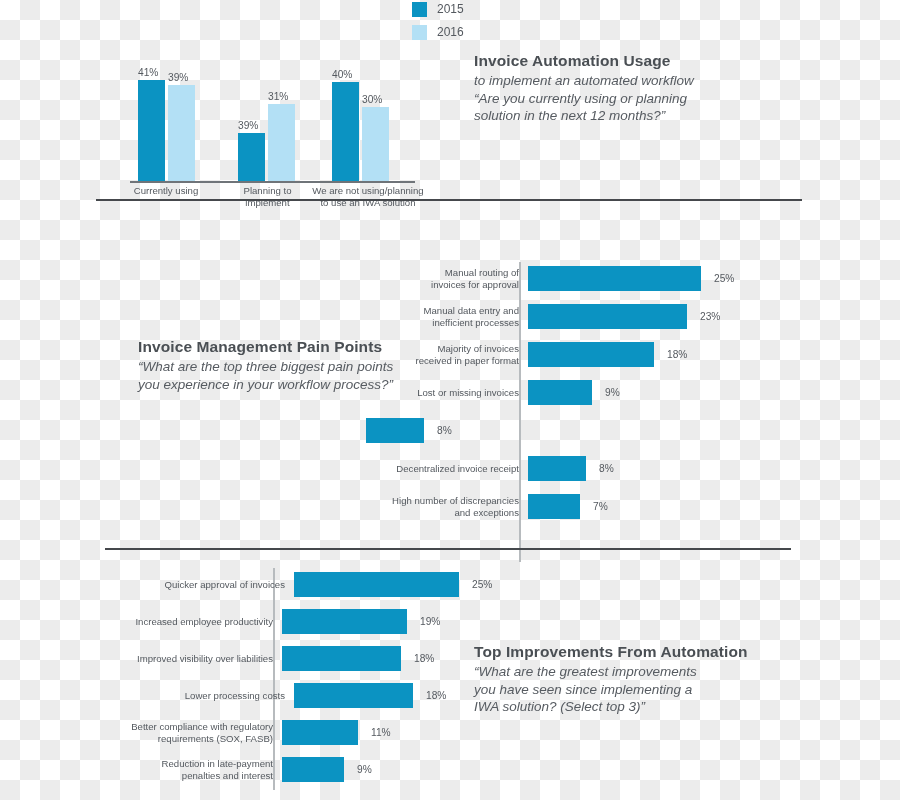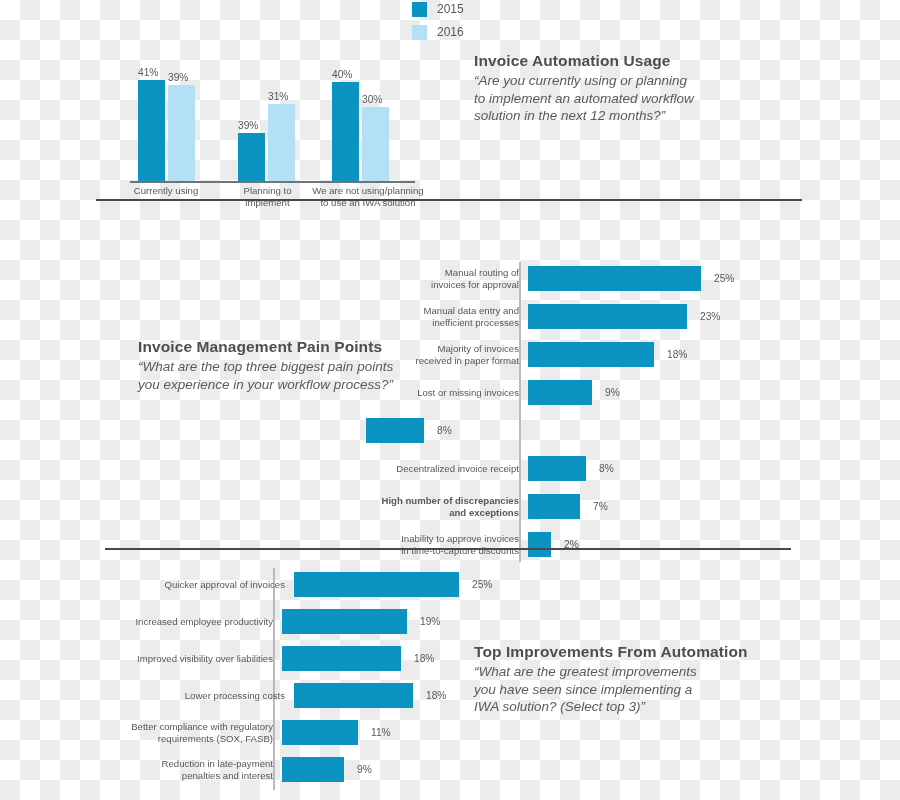--- a/index.html
+++ b/index.html
@@ -189,22 +189,22 @@
     </div>
     <div class="vcat" style="left:178px; width:140px;">
       <div>We are not using/planning</div>
       <div>to use an IWA solution</div>
     </div>
   </div>
 
   <div class="abs" style="left:474px; top:52px; width:245px;">
     <div class="blk-title">Invoice Automation Usage</div>
     <div class="blk-sub" style="margin-top:2px;">
+      <div>to implement an automated workflow</div>
       <div>“Are you currently using or planning</div>
-      <div>to implement an automated workflow</div>
       <div>solution in the next 12 months?”</div>
     </div>
   </div>
 
   <div class="divider" style="left:96px; top:199px; width:706px;"></div>
 
   <div class="hchart" id="hchart2" style="left:366px; top:218px; width:400px; height:305px;margin-top:44px;">
     <div class="vaxis" style="left:153px; height:300px;"></div>
 
     <div class="hrow" style="left:0; top:4px; height:25px; width:400px;">
@@ -249,36 +249,28 @@
 
     <div class="hrow" style="left:0; top:194px; height:25px; width:400px;">
       <div class="hlabel" style="width:153px;">
         <div>Decentralized invoice receipt</div>
       </div>
       <div class="hbar" style="width: 58px; background: rgb(11, 147, 194);"></div>
       <div class="hval">8%</div>
     </div>
 
     <div class="hrow" style="left:0; top:232px; height:25px; width:400px;">
-      <div class="hlabel" style="width:153px;font-weight:bold;">
+      <div class="hlabel" style="width:153px;">
         <div>High number of discrepancies</div>
         <div>and exceptions</div>
       </div>
       <div class="hbar" style="width: 52px; background: rgb(11, 147, 194);"></div>
       <div class="hval">7%</div>
     </div>
 
-    <div class="hrow" style="left:0; top:270px; height:25px; width:400px;">
-      <div class="hlabel" style="width:153px;">
-        <div>Inability to approve invoices</div>
-        <div>in time-to-capture discounts</div>
-      </div>
-      <div class="hbar" style="width: 23px; background: rgb(11, 147, 194);"></div>
-      <div class="hval">2%</div>
-    </div>
   </div>
 
   <div class="abs" style="left:138px; top:338px; width:265px;">
     <div class="blk-title">Invoice Management Pain Points</div>
     <div class="blk-sub" style="margin-top:2px;">
       <div>“What are the top three biggest pain points</div>
       <div>you experience in your workflow process?”</div>
     </div>
   </div>
 

